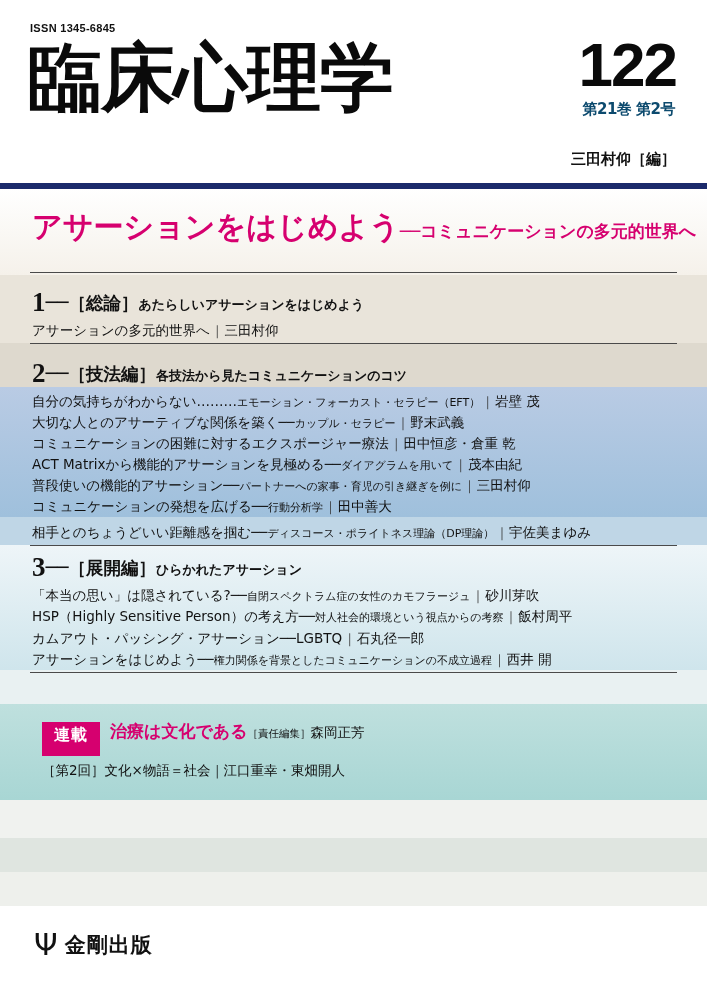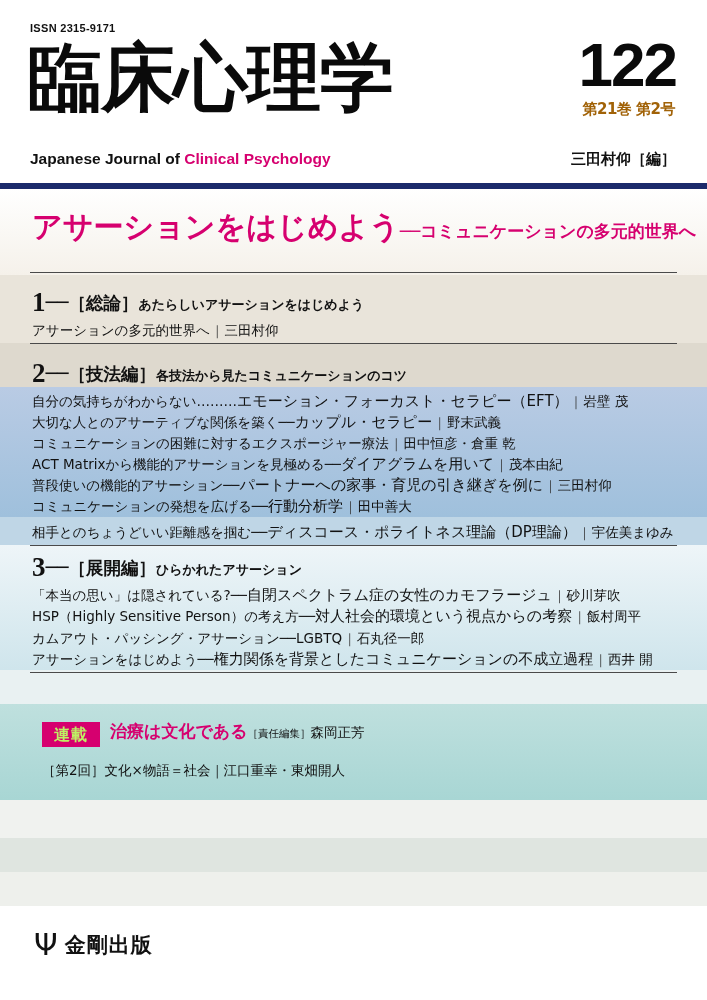--- a/index.html
+++ b/index.html
@@ -63,21 +63,21 @@
     color: #0a0a0a;
     letter-spacing: -2px;
   }
   .issue-vol {
     position: absolute;
     right: 3px;
     top: 60px;
     font-family: "DejaVu Sans", "Liberation Sans", sans-serif;
     font-size: 15px;
     font-weight: bold;
-    color: #a16207;
+    color: #0c4a6e;
     white-space: nowrap;
     letter-spacing: -0.5px;
   }
   .en-title {
     position: absolute;
     left: 2px;
     top: 110px;
     font-size: 15.5px;
     font-weight: bold;
     color: #111;
@@ -182,41 +182,41 @@
     position: absolute;
     left: 32px;
     white-space: nowrap;
     font-family: "DejaVu Sans", "Liberation Sans", sans-serif;
     color: #111;
   }
   .entry .t {
     font-size: 13.5px;
   }
   .entry .small {
-    font-size: 15px;
+    font-size: 11px;
   }
   .entry .sep {
     font-size: 13px;
     color: #333;
     padding: 0 1px;
   }
   .entry .au {
     font-size: 13.5px;
     text-align: center;
   }
 
   
   .serial-badge {
     position: absolute;
     left: 42px;
     top: 722px;
     width: 58px;
-    height: 25px;
+    height: 34px;
     background: #d6006f;
-    color: #bef264;
+    color: #ffffff;
     font-family: "DejaVu Sans", "Liberation Sans", sans-serif;
     font-size: 16px;
     font-weight: bold;
     text-align: center;
     line-height: 25px;
     letter-spacing: 1px;
   }
   .serial-title {
     position: absolute;
     left: 110px;
@@ -281,27 +281,26 @@
   <div class="band b4"></div>
   <div class="band b5"></div>
   <div class="band b6"></div>
   <div class="band b7"></div>
   <div class="band b8"></div>
   <div class="band b9"></div>
   <div class="band b10"></div>
   <div class="band b11"></div>
   <div class="band b12"></div>
 
-  <div class="issn">ISSN 2315-9171</div>
+  <div class="issn">ISSN 1345-6845</div>
 
   <div class="masthead">
     <div class="jp-title">臨床心理学</div>
     <div class="issue-number">122</div>
     <div class="issue-vol">第21巻 第2号</div>
-    <div class="en-title"><span>Japanese Journal of </span><span class="accent">Clinical Psychology</span></div>
     <div class="editor">三田村仰［編］</div>
   </div>
 
   <div class="rule-dark"></div>
 
   <div class="feature">
     <span class="main">アサーションをはじめよう</span><span class="sub">──コミュニケーションの多元的世界へ</span>
   </div>
 
   <div class="hr" style="top:272px;"></div>

